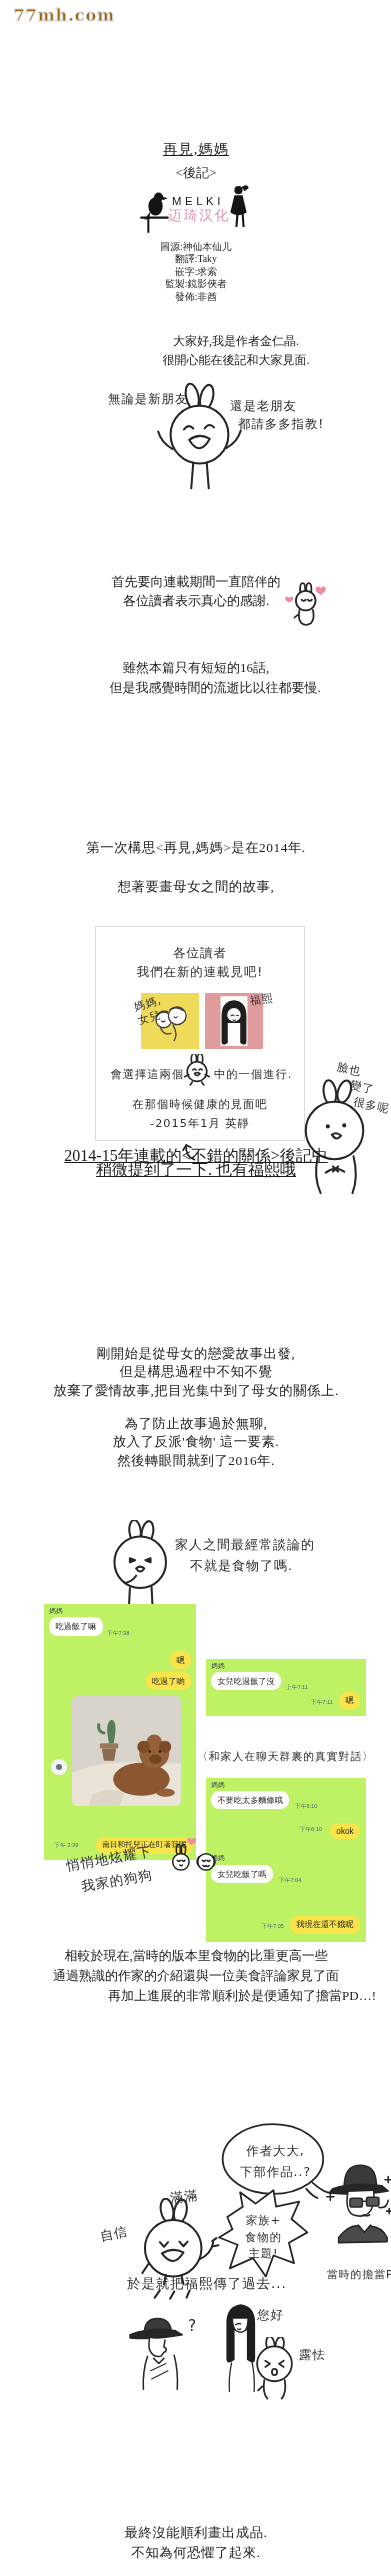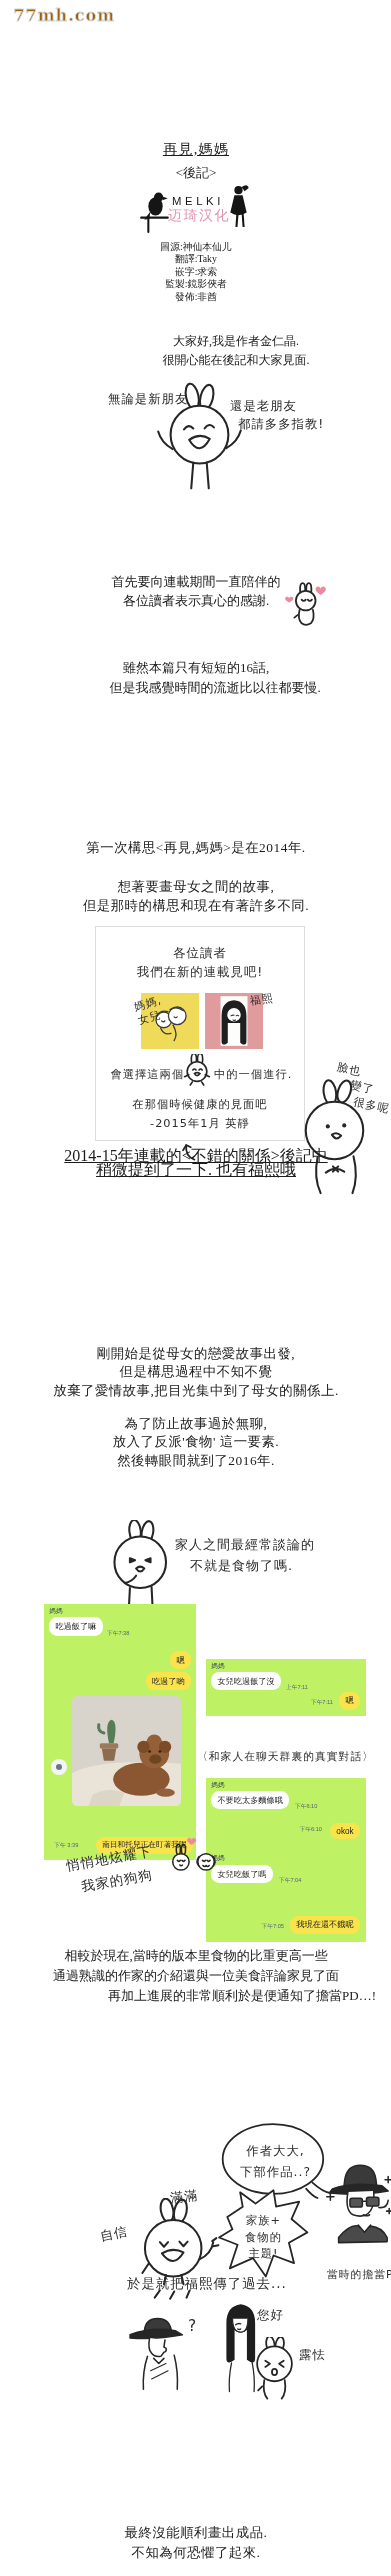--- a/index.html
+++ b/index.html
@@ -114,21 +114,20 @@
       <path d="M34 58 q-4 18 4 26 q8 6 18 0 q8 -8 4 -26"></path>
       <path d="M30 68 l-6 5"></path>
     </g>
   </svg>
 
   <div class="c s24" style="top:659px;">雖然本篇只有短短的16話,</div>
   <div class="c s24" style="top:679px;padding-left:19px;">但是我感覺時間的流逝比以往都要慢.</div>
 
   <div class="c s26" style="top:839px;">第一次構思&lt;再見,媽媽&gt;是在2014年.</div>
   <div class="c s26" style="top:878px;">想著要畫母女之間的故事,</div>
-  <div class="c s26" style="top:897px;">但是那時的構思和現在有著許多不同.</div>
 
   <div class="card">
     <div class="cardc hand" style="top:17.5px;">各位讀者</div>
     <div class="cardc hand" style="top:37px;">我們在新的連載見吧!</div>
 
     <div class="paint" style="left:45px;top:66px;width:58px;height:56px;background:#f0da59;">
       <svg width="58" height="56" viewBox="0 0 112 108">
         <g fill="none" stroke="#3a3a3a" stroke-width="2.5" stroke-linecap="round">
           <circle cx="44" cy="52" r="15" fill="#fff"></circle>
           <circle cx="70" cy="44" r="17" fill="#fff"></circle>

